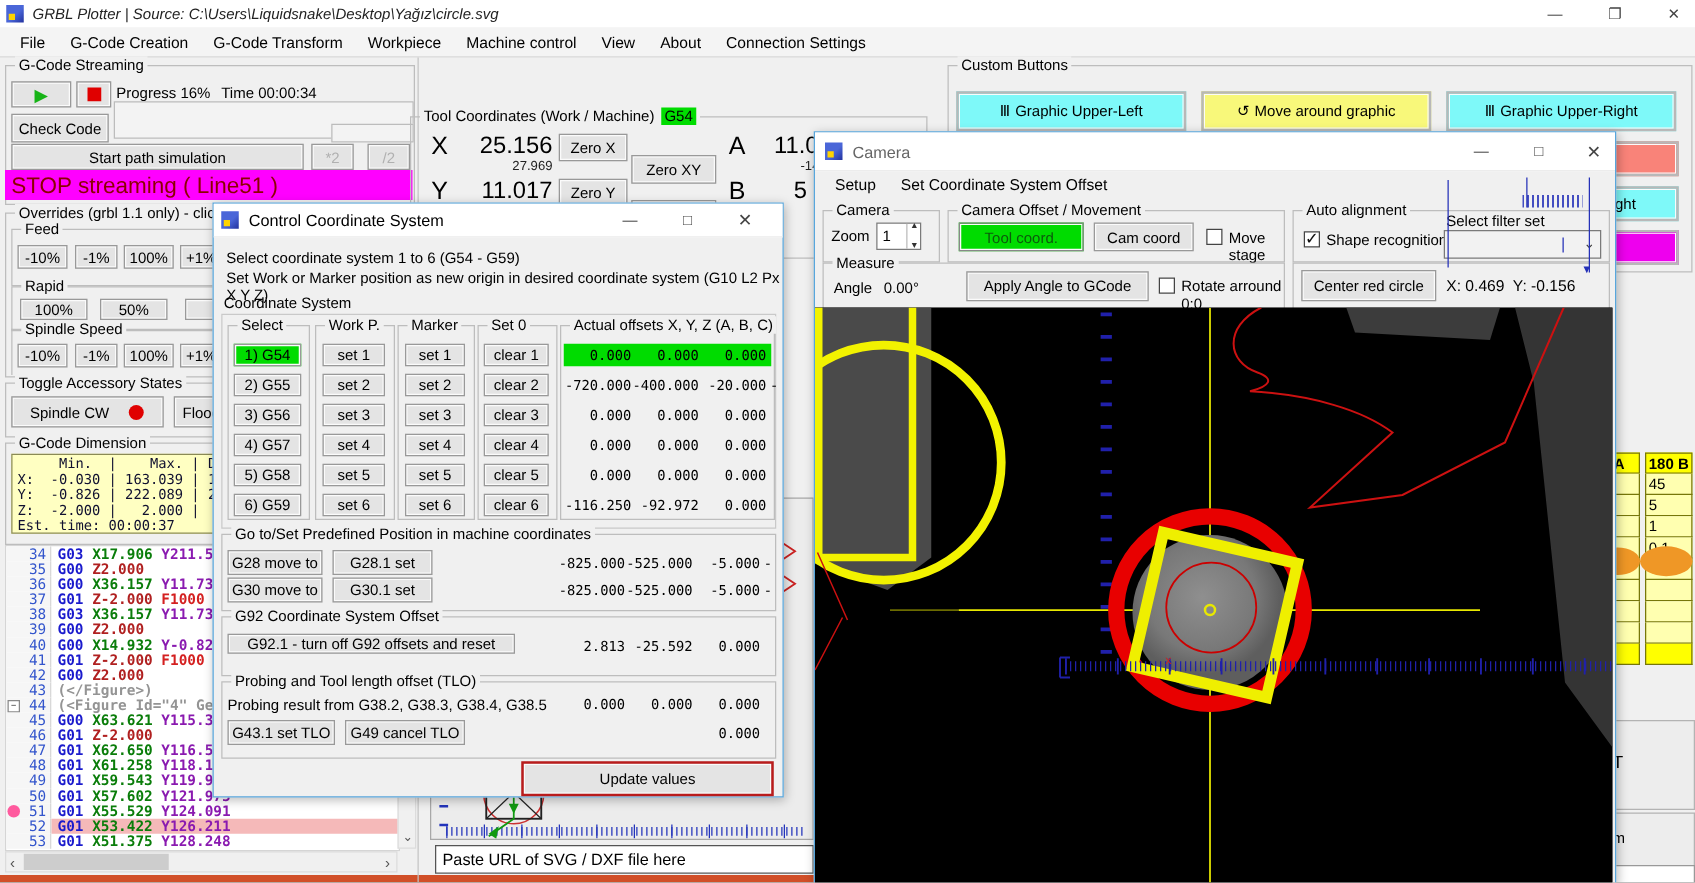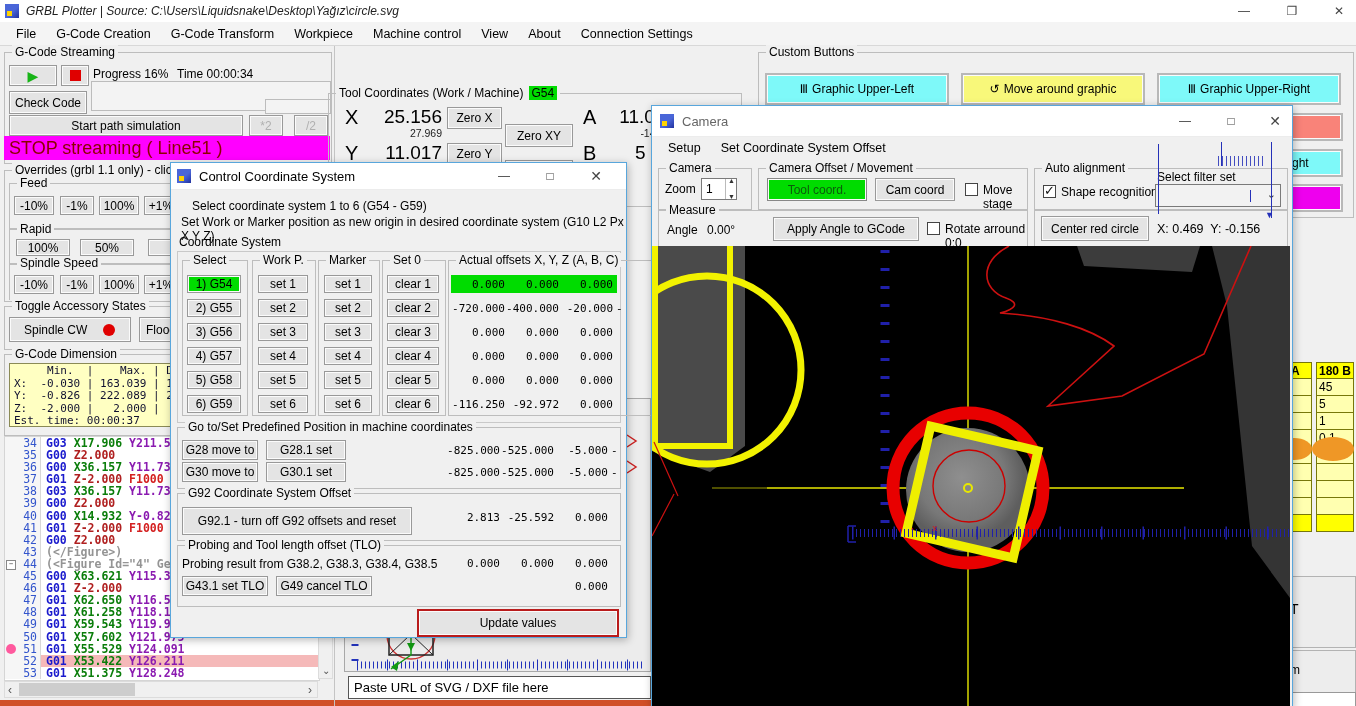--- a/index.html
+++ b/index.html
@@ -326,21 +326,21 @@
 
   <div class="win" style="left:170px;top:162px;width:455px;height:474px;z-index:30;">
     <div class="titlebar" style="height:26px;">
       <span class="appicon" style="margin-left:6px;"></span>
       <span style="margin-left:8px;font-size:13px;">Control Coordinate System</span>
     </div>
     <div class="abs winbtn" style="left:318px;top:4px;width:30px;height:18px;">—</div>
     <div class="abs winbtn" style="left:364px;top:4px;width:30px;height:18px;">□</div>
     <div class="abs winbtn" style="left:410px;top:4px;width:30px;height:18px;font-size:14px;">✕</div>
 
-    <div class="abs" style="left:21px;top:36px;">Select coordinate system 1 to 6 (G54 - G59)</div>
+    <div class="abs" style="left:10px;top:36px;">Select coordinate system 1 to 6 (G54 - G59)</div>
     <div class="abs" style="left:10px;top:52px;">Set Work or Marker position as new origin in desired coordinate system (G10 L2 Px X Y Z)</div>
     <div class="abs" style="left:8px;top:72px;">Coordinate System</div>
 
     <div class="grp" style="left:6px;top:88px;width:442px;height:170px;border-color:#c9c9c9;background:#f0f0f0;">
       <div class="grp" style="left:4px;top:8px;width:64px;height:154px;">
         <span class="lbl">Select</span>
         <div id="col-sel" class="colflex" style="left:4px;top:14px;width:54px;">
             <div class="btn" style="background: rgb(0, 220, 0);">1) G54</div>
             <div class="btn">2) G55</div>
             <div class="btn">3) G56</div>
@@ -375,21 +375,21 @@
         <span class="lbl">Set 0</span>
         <div id="col-clr" class="colflex" style="left:4px;top:14px;width:52px;">
             <div class="btn">clear 1</div>
             <div class="btn">clear 2</div>
             <div class="btn">clear 3</div>
             <div class="btn">clear 4</div>
             <div class="btn">clear 5</div>
             <div class="btn">clear 6</div>
           </div>
       </div>
-      <div class="grp" style="left:270px;top:8px;width:170px;height:154px;padding-left:44px;">
+      <div class="grp" style="left:270px;top:8px;width:170px;height:154px;">
         <span class="lbl">Actual offsets X, Y, Z (A, B, C)</span>
         <div id="col-offs" class="colflex" style="left:2px;top:14px;width:166px;">
             <div class="valsrow active">
               <span>0.000</span>
               <span>0.000</span>
               <span>0.000</span>
             </div>
             <div class="valsrow">
               <span>-720.000</span>
               <span>-400.000</span>
@@ -437,21 +437,21 @@
             <span>-825.000</span>
             <span>-525.000</span>
             <span>-5.000</span>
             <span class="more">-</span>
           </div>
         </div>
     </div>
 
     <div class="grp" style="left:6px;top:330px;width:442px;height:46px;">
       <span class="lbl">G92 Coordinate System Offset</span>
-      <div class="btn abs" style="left:4px;top:13px;width:230px;height:28px;">G92.1 - turn off G92 offsets and reset</div>
+      <div class="btn abs" style="left:4px;top:13px;width:230px;height:16px;">G92.1 - turn off G92 offsets and reset</div>
       <div id="g92-vals" class="valsrow abs" style="left:268px;top:14px;width:166px;">
           <span>2.813</span>
           <span>-25.592</span>
           <span>0.000</span>
         </div>
     </div>
 
     <div class="grp" style="left:6px;top:382px;width:442px;height:60px;">
       <span class="lbl">Probing and Tool length offset (TLO)</span>
       <span class="abs" style="left:4px;top:11px;">Probing result from G38.2, G38.3, G38.4, G38.5</span>

